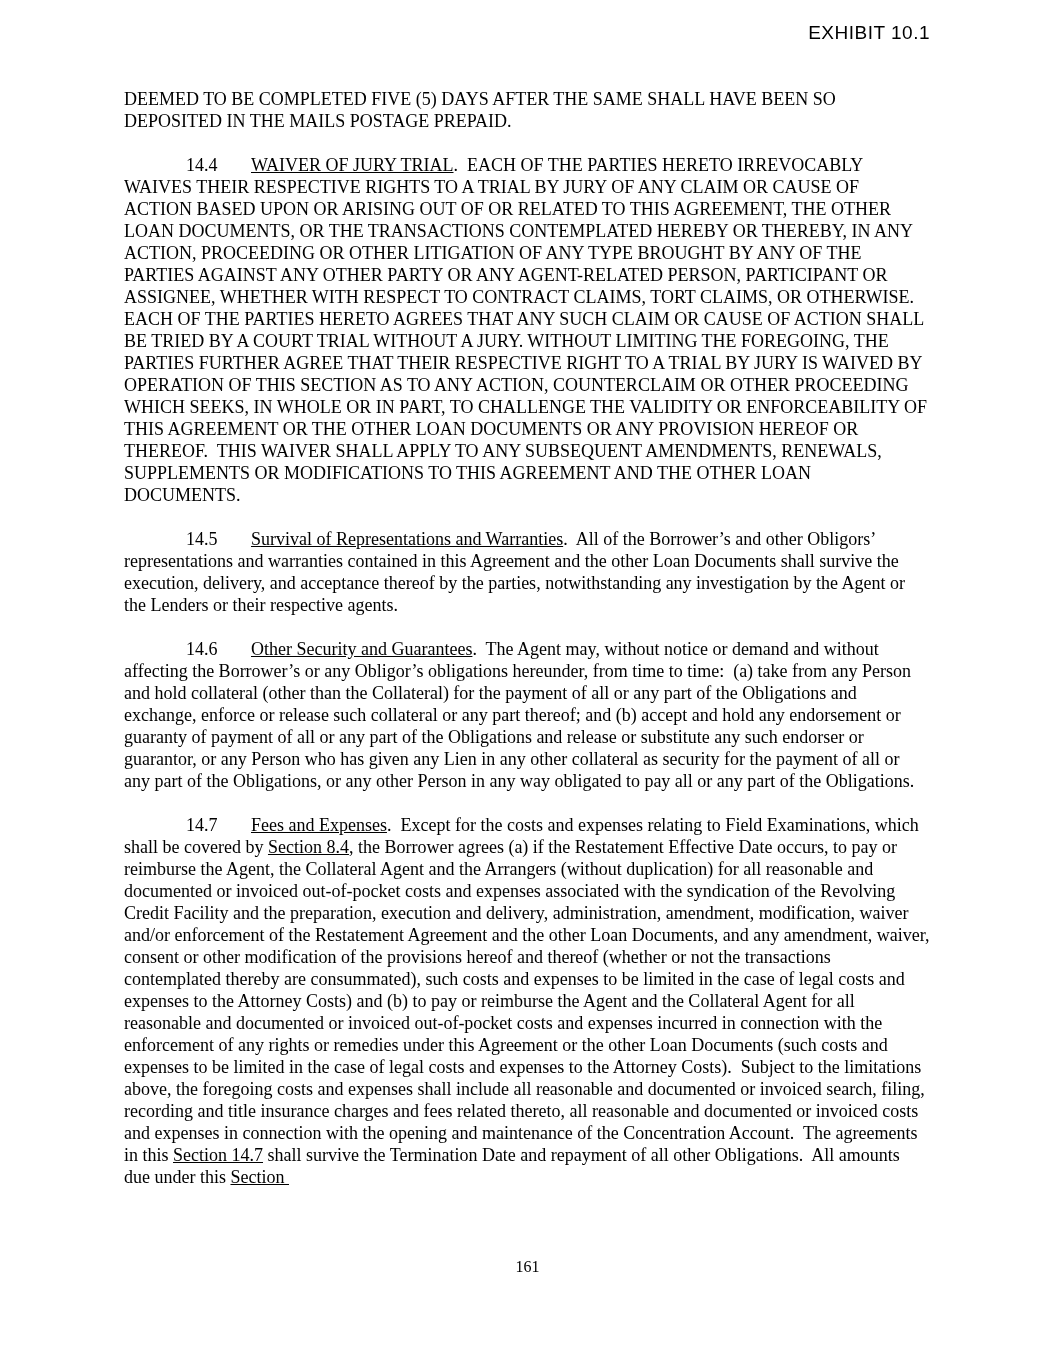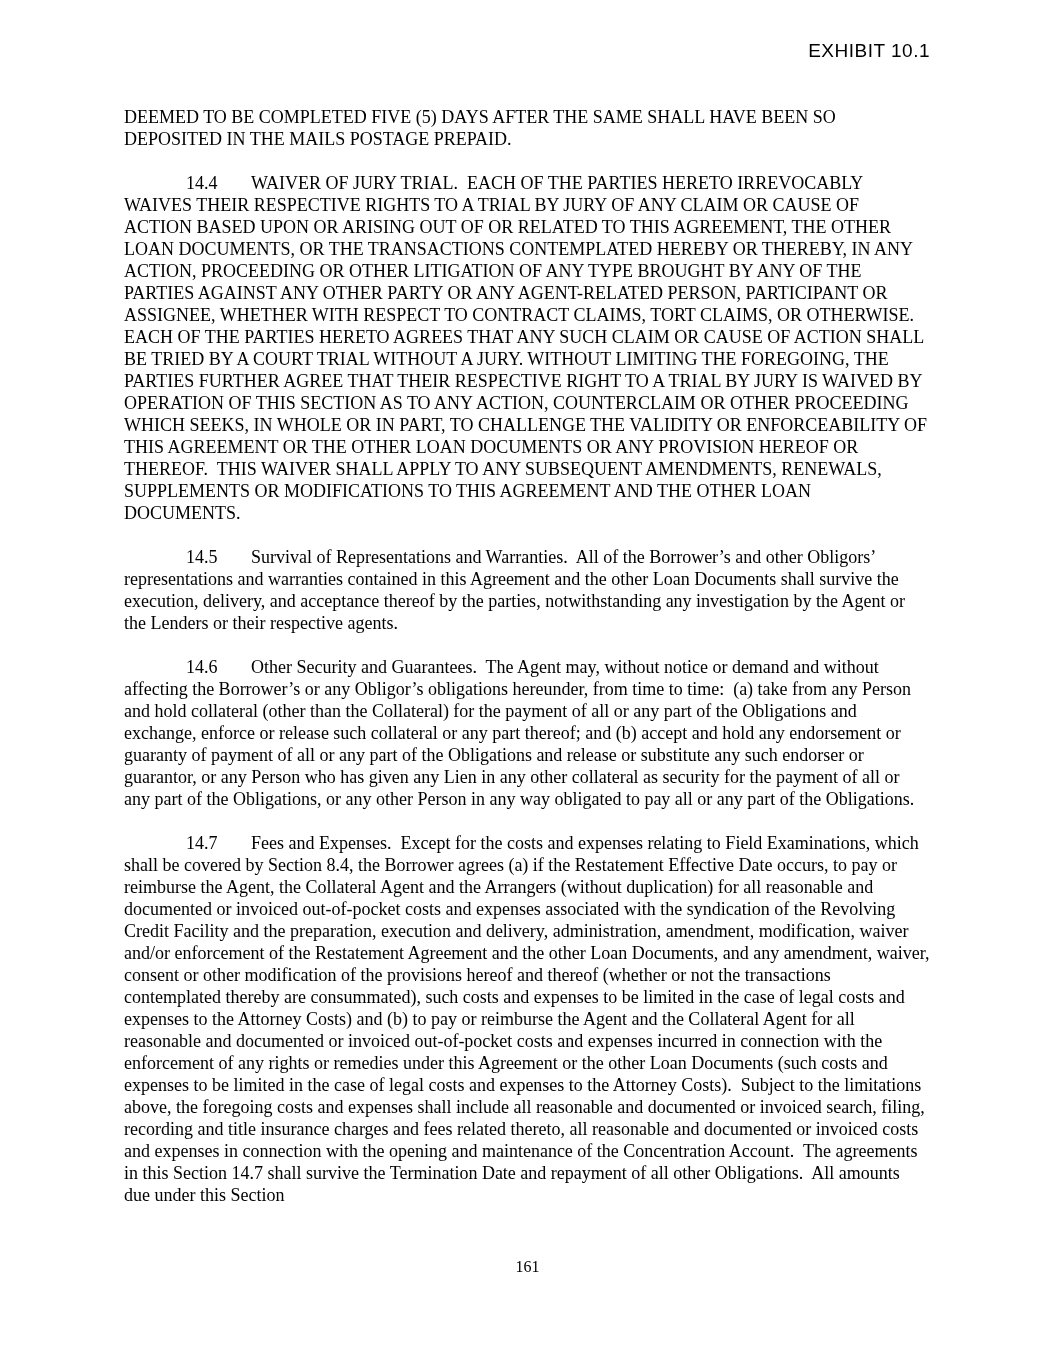--- a/index.html
+++ b/index.html
@@ -8,21 +8,21 @@
     background: #ffffff;
   }
   .page {
     position: relative;
     width: 1055px;
     height: 1365px;
     margin: 0 auto;
     background: #ffffff;
     color: #000000;
     box-sizing: border-box;
-    padding: 38px 125px 0 124px;
+    padding: 20px 125px 0 124px;
     overflow: hidden;
   }
   .exhibit-label {
     font-family: "Liberation Sans", sans-serif;
     font-size: 19px;
     line-height: 26px;
     text-align: right;
     letter-spacing: 0.5px;
     margin: 0 0 42px 0;
   }
@@ -38,20 +38,21 @@
   }
   .para.continuation {
     text-indent: 0;
   }
   .sec-num {
     display: inline-block;
     width: 65px;
     text-indent: 0;
   }
   .underline {
+    text-decoration: underline;
   }
   .page-footer {
     position: absolute;
     top: 1258px;
     left: 0;
     width: 100%;
     text-align: center;
     font-family: "Liberation Serif", serif;
     font-size: 16px;
   }

